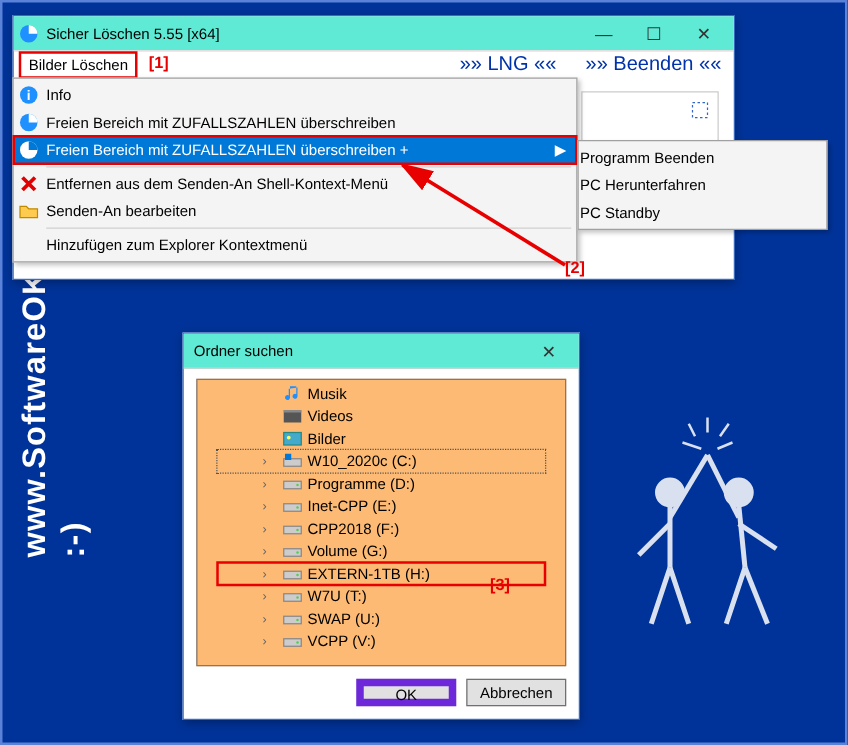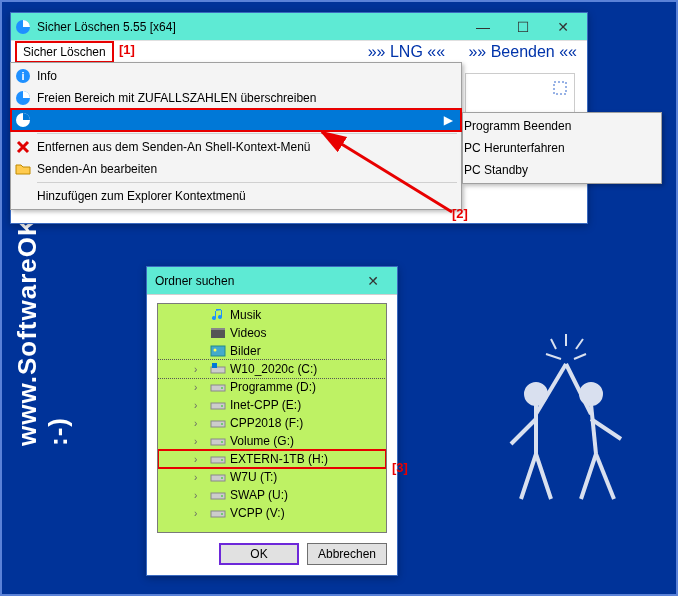--- a/index.html
+++ b/index.html
@@ -102,28 +102,28 @@
   .dd-sep { height: 1px; background: #d0d0d0; margin: 2px 4px 2px 26px; }
   .arrow-sub { margin-left: auto; }
   .dd-sub { left: 460px; top: 110px; width: 200px; }
   .dd-sub .dd-item { padding-left: 1px; }
   
   .red-arrow {
     position: absolute;
     pointer-events: none;
   }
   
-  .win-browse { left: 144px; top: 264px; width: 252px; }
+  .win-browse { left: 144px; top: 264px; width: 318px; }
   .win-browse .body { padding: 8px 10px 10px 10px; }
   .treebox {
     border: 1px solid #7a7a7a;
     height: 230px;
     overflow-y: scroll;
-    background: #bef264;
-    padding: 2px 0;
+    background: #fdba74;
+    padding: 2px 16px;
   }
   .tree-item {
     height: 18px;
     display: flex; align-items: center;
     gap: 4px;
     font-size: 12px;
     padding-left: 8px;
   }
   .tree-item .twisty { width: 12px; color:#666; font-size:10px; }
   .tree-item .fico { width: 16px; height: 14px; display:flex;align-items:center;justify-content:center; }
@@ -132,21 +132,21 @@
   .dlg-buttons {
     display: flex; justify-content: flex-end; gap: 8px;
     margin-top: 10px;
   }
   .dlg-btn {
     width: 80px; height: 22px;
     border: 1px solid #707070;
     background: #e1e1e1;
     font-size: 12px;
   }
-  .dlg-btn.primary { border: 2px solid #6d28d9; }
+  .dlg-btn.primary { border: 6px solid #6d28d9; }
   .hidden-toolbar {
     position:absolute; right:12px; top:60px; width:110px; height:110px;
     background:#fff; border:1px solid #ccc;
     display:flex; align-items:flex-start; justify-content:flex-end;
     padding:6px; gap:6px;
   }
 </style>
 </head>
 <body>
 
@@ -181,21 +181,21 @@
     <svg class="icon" viewBox="0 0 16 16">
         <circle cx="8" cy="8" r="7" fill="#1e90ff"></circle>
         <path d="M8 1 A7 7 0 0 1 15 8 L8 8 Z" fill="#fff"></path>
       </svg>
     <div class="title">Sicher Löschen 5.55 [x64]</div>
     <div class="winbtn">—</div>
     <div class="winbtn">☐</div>
     <div class="winbtn close">✕</div>
   </div>
   <div class="menubar">
-    <span class="menubtn">Sicher Löschen</span>
+    <span class="menubtn">Bilder Löschen</span>
     <span class="annotation" style="left:108px;top:1px">[1]</span>
     <div class="rightlinks">
       <span>»» LNG ««</span>
       <span style="margin:0 4px">&nbsp;</span>
       <span>»» Beenden ««</span>
     </div>
   </div>
 
   <div class="hidden-toolbar">
     <svg width="16" height="16">
@@ -224,20 +224,21 @@
       </span>
       <span>Freien Bereich mit ZUFALLSZAHLEN überschreiben</span>
     </div>
     <div class="dd-item selected selected-frame">
       <span class="ico">
         <svg viewBox="0 0 16 16">
           <circle cx="8" cy="8" r="7" fill="#fff"></circle>
           <path d="M8 1 A7 7 0 0 1 15 8 L8 8 Z" fill="#0078d7"></path>
         </svg>
       </span>
+      <span>Freien Bereich mit ZUFALLSZAHLEN überschreiben +</span>
       <span class="arrow-sub">▶</span>
     </div>
     <div class="dd-sep"></div>
     <div class="dd-item">
       <span class="ico">
         <svg viewBox="0 0 16 16">
           <path d="M3 3 L13 13 M13 3 L3 13" stroke="#e00000" stroke-width="3"></path>
         </svg>
       </span>
       <span>Entfernen aus dem Senden-An Shell-Kontext-Menü</span>

